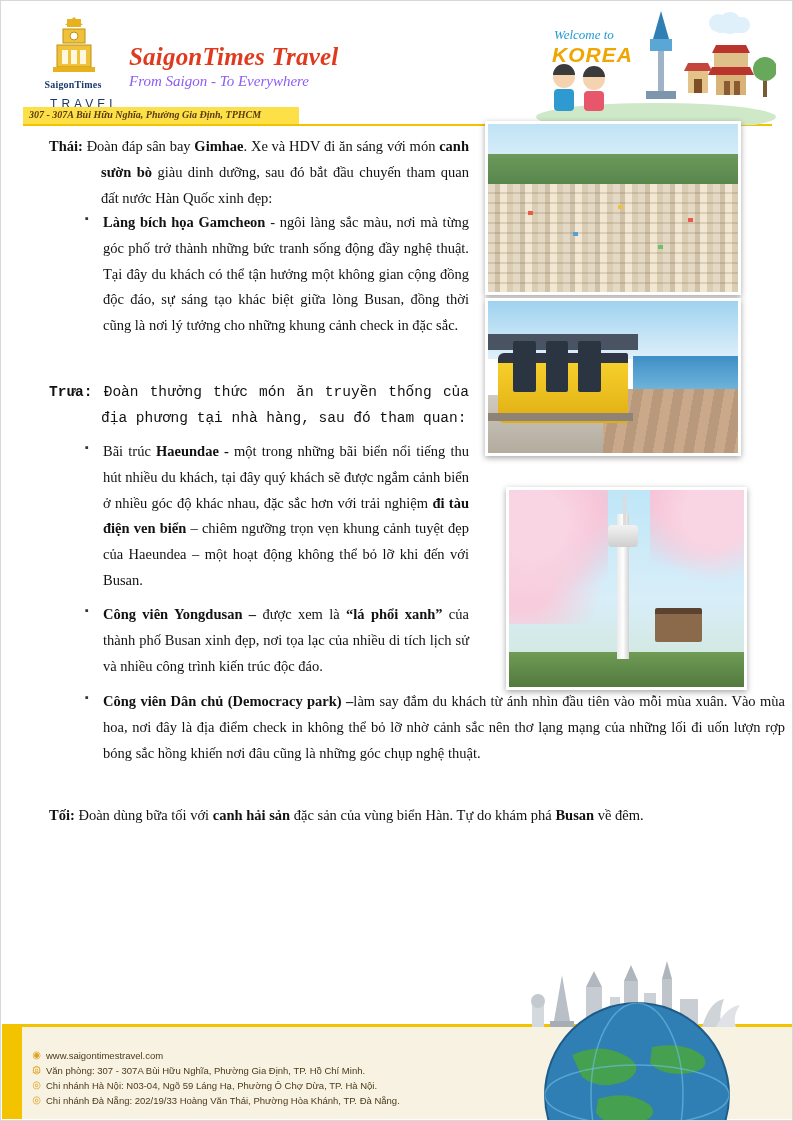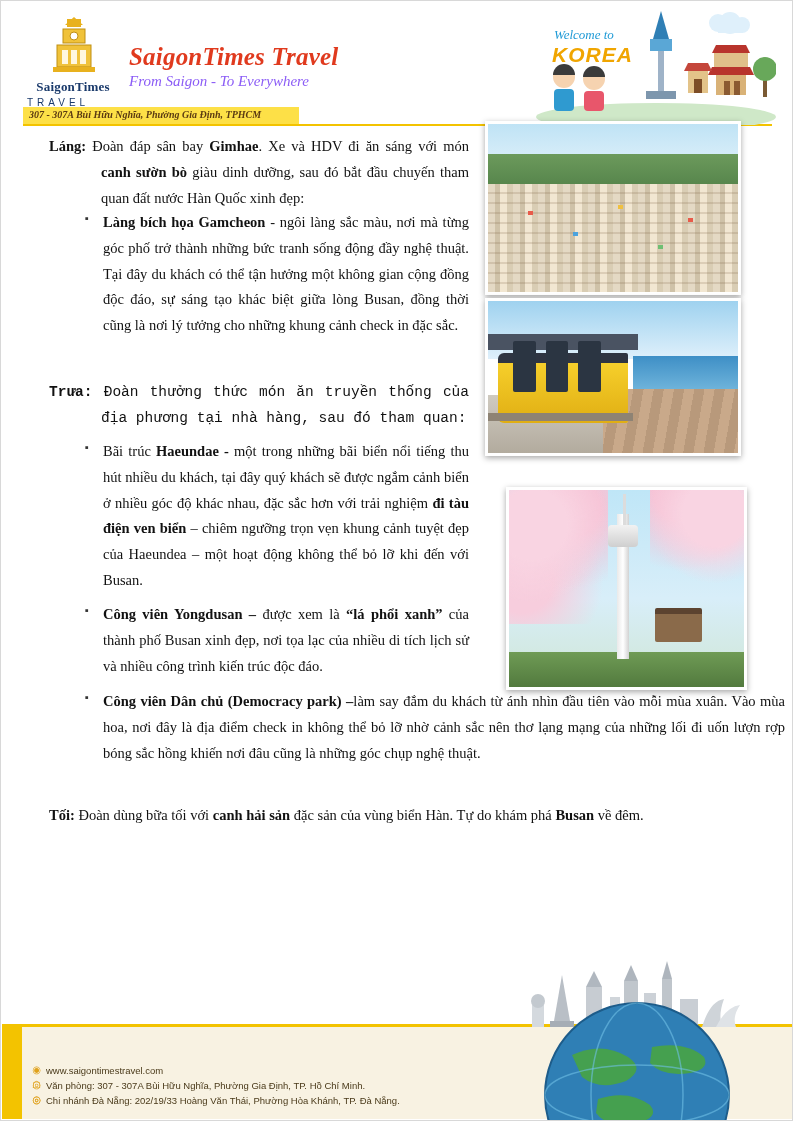--- a/index.html
+++ b/index.html
@@ -44,32 +44,33 @@
     width: 54px;
     height: 62px;
   }
   .logo-text {
     position: absolute;
     left: 0px;
     top: 62px;
     width: 100px;
     text-align: center;
     font-family: "Liberation Serif", serif;
-    font-size: 13px;
+    font-size: 10px;
     font-weight: bold;
     color: #1a3a6b;
     letter-spacing: 0.2px;
   }
   .logo-sub {
     position: absolute;
-    left: 4px;
+    left: 12px;
     top: 80px;
     width: 100px;
+    text-align: center;
     font-family: "Liberation Sans", sans-serif;
-    font-size: 10px;
+    font-size: 12px;
     letter-spacing: 4px;
     color: #1a3a6b;
   }
   .brand-title {
     position: absolute;
     left: 128px;
     top: 42px;
     font-family: "Liberation Serif", serif;
     font-size: 25px;
     font-weight: bold;
@@ -442,21 +443,21 @@
       </svg>
       <div class="welcome-to">Welcome to</div>
       <div class="korea-word">KOREA</div>
     </div>
   </div>
 
   <div class="content">
 
     <div class="p-sang">
       <p class="para hang">
-        <span class="lbl">Láng:</span>
+        <span class="lbl">Thái:</span>
         <span>Đoàn đáp sân bay </span><span class="b">Gimhae</span><span>. Xe và HDV đi ăn sáng với món </span><span class="b">canh sườn bò</span><span> giàu dinh dưỡng,  sau đó bắt đầu chuyến tham quan đất nước Hàn Quốc xinh đẹp:</span>
       </p>
     </div>
 
     <div class="bullets-1">
       <div class="bullet-item">
         <span class="b">Làng bích họa Gamcheon</span><span> -  ngôi làng sắc màu, nơi mà từng góc phố trở thành những bức tranh sống động đầy nghệ thuật. Tại đây du khách có thể tận hưởng một không gian cộng đồng độc đáo, sự sáng tạo khác biệt giữa lòng Busan, đồng thời cũng là nơi lý tưởng cho những khung cảnh check in đặc sắc.</span>
       </div>
     </div>
 
@@ -566,20 +567,21 @@
     </div>
     <div class="f-line">
       <span class="f-ico">☖</span>
     </div>
     <div class="f-line">
       <span class="f-ico">◎</span>
       <span>Văn phòng: 307 - 307A Bùi Hữu Nghĩa, Phường Gia Định, TP. Hồ Chí Minh.</span>
     </div>
     <div class="f-line">
       <span class="f-ico">◎</span>
+      <span>Chi nhánh Hà Nội: N03-04, Ngõ 59 Láng Hạ, Phường Ô Chợ Dừa, TP. Hà Nội.</span>
     </div>
     <div class="f-line">
       <span class="f-ico">◎</span>
       <span>Chi nhánh Đà Nẵng: 202/19/33 Hoàng Văn Thái, Phường Hòa Khánh, TP. Đà Nẵng.</span>
     </div>
   </div>
 
 </div>
 
 </body></html>

